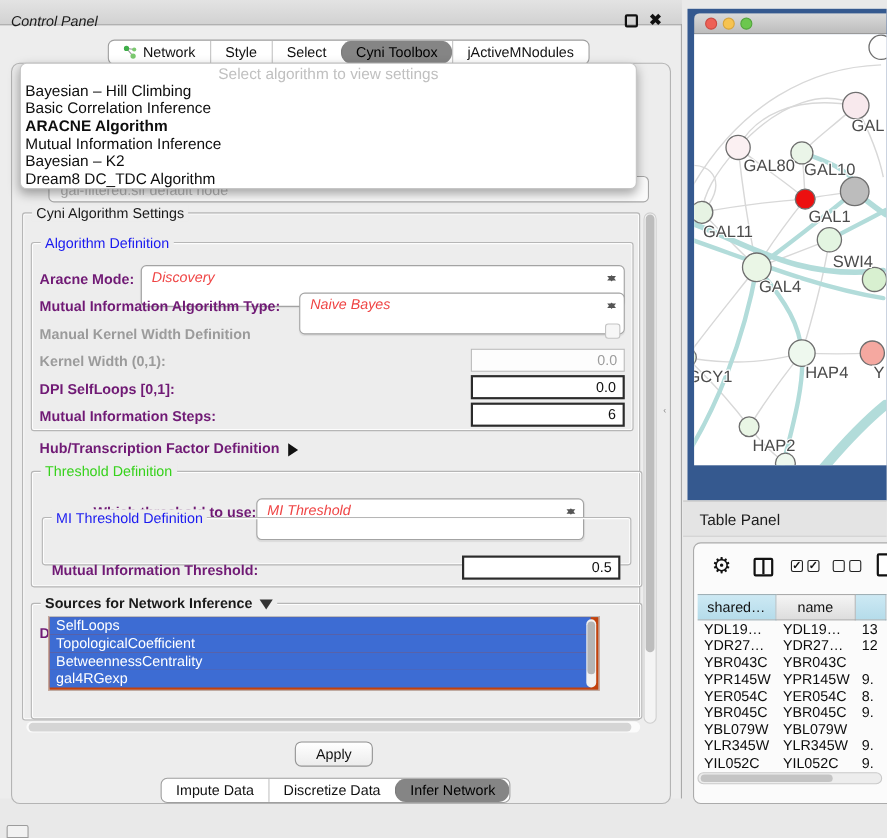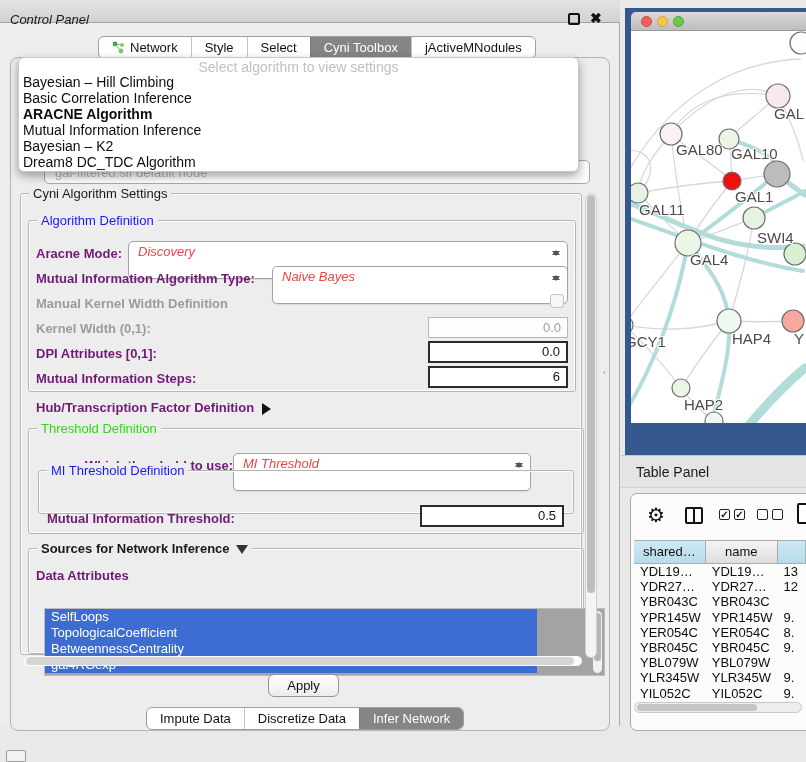--- a/index.html
+++ b/index.html
@@ -15,21 +15,21 @@
   #cp-title { left:10px; top:12px; font-size:13px; color:#1a1a1a;font-style:italic; }
   #cp-float { left:568px; top:13px; width:12px; height:12px; border:2px solid #111; border-radius:2px; }
   #cp-close { left:590px; top:10px; font-size:14px; font-weight:bold; color:#111; }
 
   
   .segbar { display:flex; height:23px; background:#ffffff; border:1px solid #9f9f9f;
     border-radius:6px; overflow:hidden; font-size:13px; }
   .seg { display:flex; align-items:center; padding:0 13px; color:#111;
     border-left:1px solid #c4c4c4; white-space:nowrap; }
   .seg:first-child { border-left:none; }
-  .seg.sel { background:#858585; color:#ffffff; border-left-color:#7a7a7a; }
+  .seg.sel { background:#858585; color:#000000; border-left-color:#7a7a7a;border-radius:10px; }
   #cp-tabbar { left:98px; top:36px; }
   #bottom-tabbar { left:146px; top:707px; }
   .net-icon { width:13px; height:13px; margin-right:5px; position:relative; }
 
   
   #tab-content { left:10px; top:57px; width:600px; height:674px;
     border:1px solid #b4b4b4; border-radius:8px; background:#ededed; }
 
   
   #hidden-combo { left:44px; top:160px; width:546px; height:24px; background:#fbfbfb;
@@ -65,21 +65,21 @@
   .tfield.dim { border:1px solid #b9b9b9; height:21px; line-height:19px; color:#9e9e9e; background:#fdfdfd; }
   #manual-kernel-box { left:550px; top:294px; width:14px; height:14px;
     border:1px solid #c3c3c3; border-radius:3px; background:#f6f6f6; }
 
   .tri-right { display:inline-block; margin-left:8px; border:6px solid transparent;
     border-left:9px solid #111; vertical-align:middle; }
   .tri-down { display:inline-block; margin-left:6px; border:6px solid transparent;
     border-top:9px solid #333; vertical-align:-7px; }
 
   
-  #attr-list { left:44px; top:608px; width:561px; height:68px; background:#a3a3a3;
+  #attr-list { left:44px; top:560px; width:501px; height:68px; background:#c2410c;
     border:1px solid #bdbdbd; overflow:hidden; }
   #attr-list .row { height:16px; line-height:16px; font-size:13px; color:#ffffff;
     background:#3d6cd3; padding-left:6px; width:492px; }
   #attr-vsb { position:absolute; right:2px; top:2px; width:9px; height:62px;
     background:#f1f1f1; border-radius:5px; }
   #attr-vsb .thumb { position:absolute; left:1px; top:2px; width:7px; height:48px;
     background:#b5b5b5; border-radius:4px; }
 
   
   #set-vscroll { left:585px; top:193px; width:12px; height:465px; background:#f4f4f4;
@@ -190,21 +190,21 @@
 </div>
 <div class="lab" style="left:36px; top:271px;">Mutual Information Algorithm Type:</div>
 <div class="combo" style="left:272px; top:266px; width:296px;">
   <span>Naive Bayes</span>
   <span class="arr"></span>
 </div>
 <div class="lab dis" style="left:36px; top:296px;">Manual Kernel Width Definition</div>
 <div class="abs" id="manual-kernel-box"></div>
 <div class="lab dis" style="left:36px; top:321px;">Kernel Width (0,1):</div>
 <div class="tfield dim" style="left:428px; top:317px; width:140px;">0.0</div>
-<div class="lab" style="left:36px; top:346px;">DPI Attributes [0,1]:</div>
+<div class="lab" style="left:36px; top:346px;">DPI SelfLoops [0,1]:</div>
 <div class="tfield strong" style="left:428px; top:341px; width:140px;">0.0</div>
 <div class="lab" style="left:36px; top:371px;">Mutual Information Steps:</div>
 <div class="tfield strong" style="left:428px; top:366px; width:140px;">6</div>
 
 <div class="lab" style="left:36px; top:400px;">
   <span>Hub/Transcription Factor Definition</span><span class="tri-right"></span>
 </div>
 
 <div class="fs" style="left:28px; top:428px; width:556px; height:106px;">
   <span class="fs-legend" style="color:#37d21c;">Threshold Definition</span>

